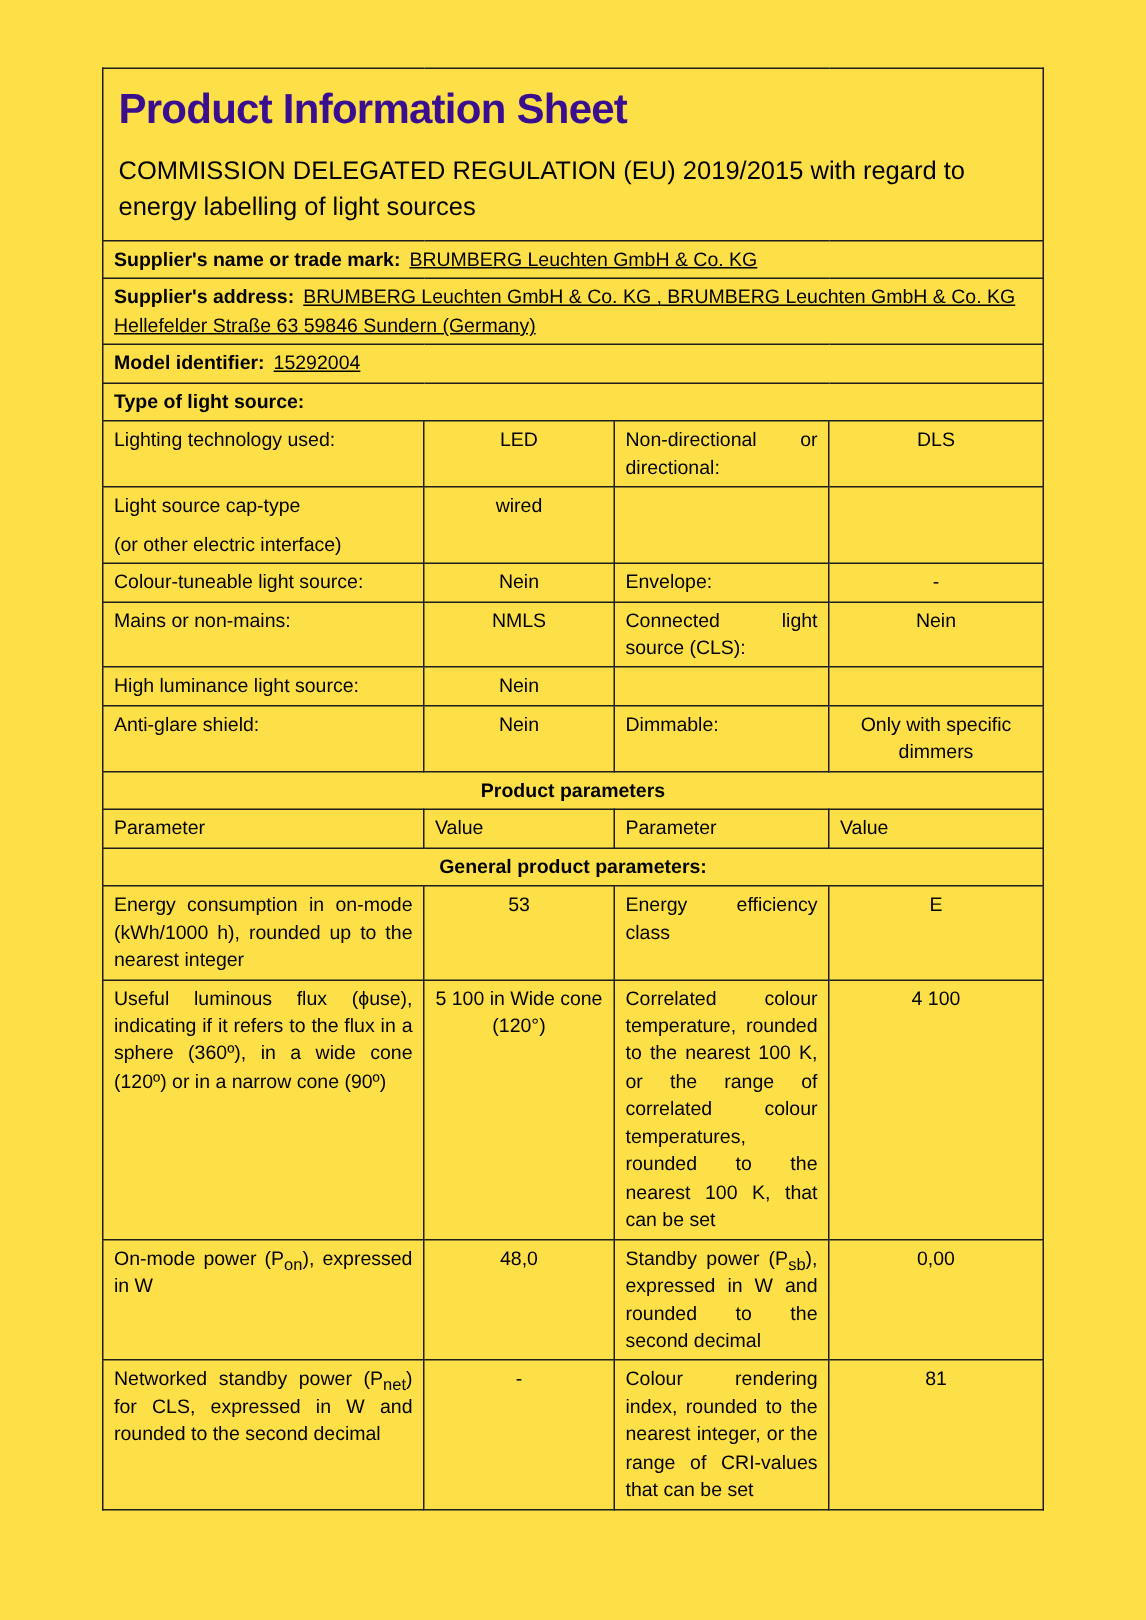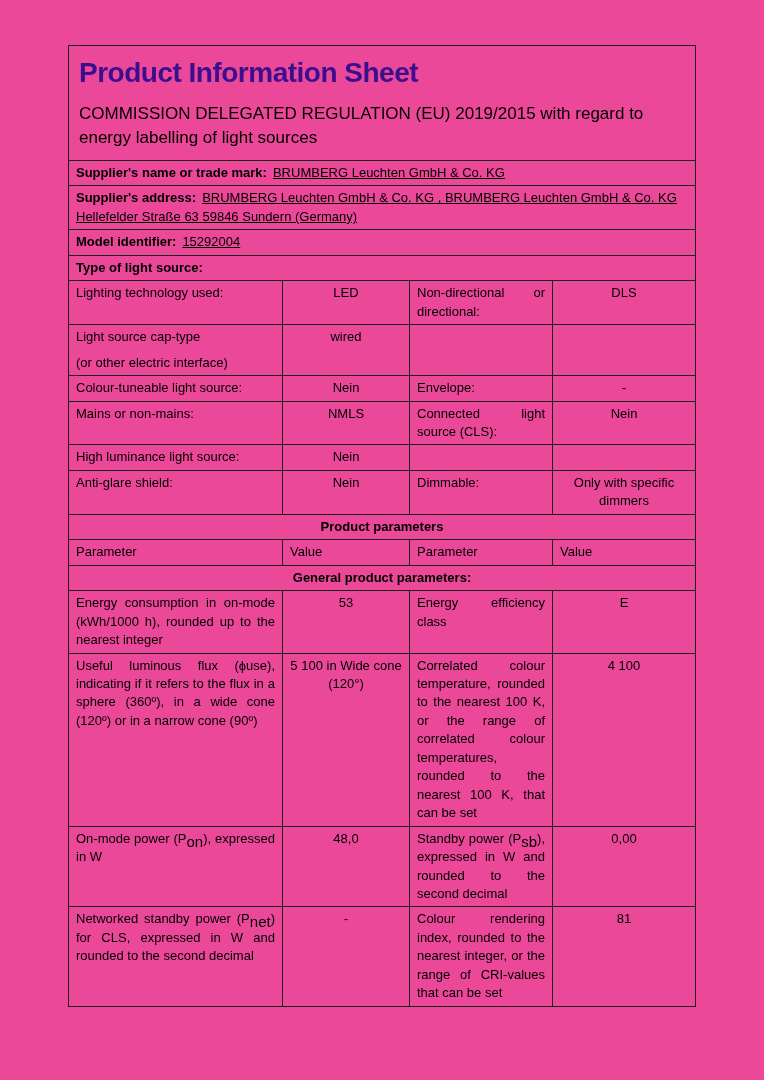--- a/index.html
+++ b/index.html
@@ -9,21 +9,21 @@
     width: 764px;
     height: 1080px;
     overflow: hidden;
     font-family: "Liberation Sans", sans-serif;
     color: #000;
   }
   .page {
     position: relative;
     width: 764px;
     height: 1080px;
-    background: #ec4899;
+    background: #fde047;
   }
   table.sheet {
     position: absolute;
     left: 68px;
     top: 45px;
     width: 627px;
     border-collapse: collapse;
     table-layout: fixed;
     font-size: 13px;
     line-height: 1.42;
@@ -48,21 +48,21 @@
   .reg-text { font-size: 17px; line-height: 1.45; }
   .lbl { font-weight: bold; }
   .lbl + span { margin-left: 6px; text-decoration: underline; }
   td.param { text-align: justify; }
   td.val { text-align: center; }
   td.sec {
     font-weight: bold;
     text-align: center;
   }
   .p2nd { margin-top: 7px; }
-  sub { font-size: 15px; line-height: 0; }
+  sub { font-size: 11px; line-height: 0; }
   .footer {
     position: absolute;
     left: 68px;
     top: 1004px;
     width: 627px;
     text-align: right;
     font-size: 10px;
     color: #111;
   }
 </style>

